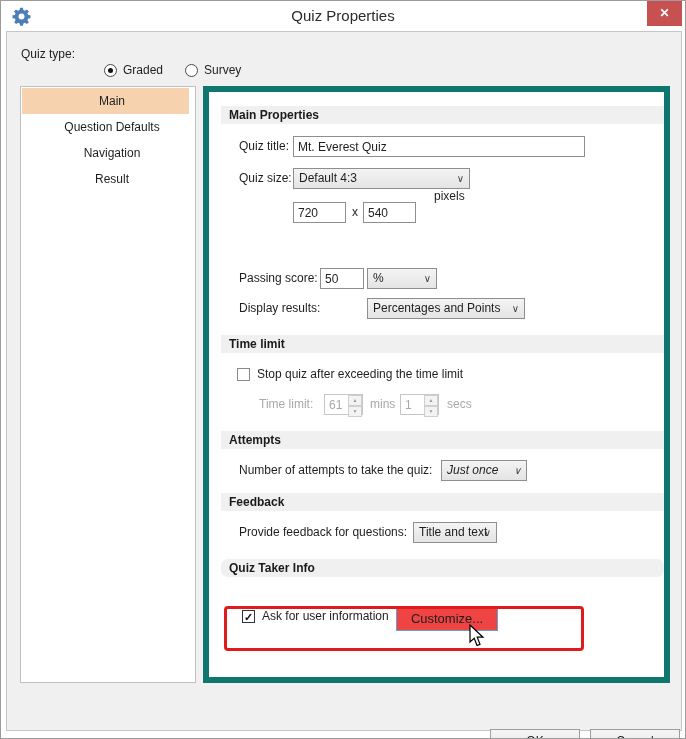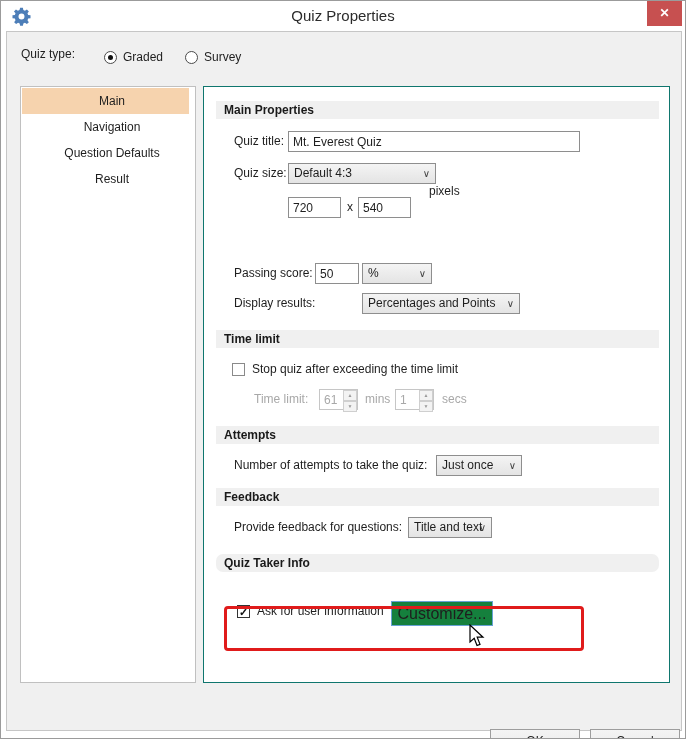--- a/index.html
+++ b/index.html
@@ -21,40 +21,40 @@
     background:#c75050; color:#fff; text-align:center; line-height:25px;
     font-size:12px; font-weight:bold; cursor:pointer;
   }
   
   .content {
     position:absolute; left:5px; top:30px; width:676px; height:700px;
     background:#f0f0f0; border:1px solid #c6c6c6;
   }
   
   .quiztype-label { position:absolute; left:14px; top:15px; }
-  .radio-row { position:absolute; top:18px; display:flex; align-items:flex-end; gap:6px; }
+  .radio-row { position:absolute; top:31px; display:flex; align-items:flex-end; gap:6px; }
   .radio {
     width:13px; height:13px; border:1px solid #4a4a4a; border-radius:50%;
     background:#fff; position:relative; flex:0 0 auto;
   }
   .radio.selected::after {
     content:""; position:absolute; left:3px; top:3px; width:5px; height:5px;
     border-radius:50%; background:#111;
   }
   
   .sidebar {
     position:absolute; left:13px; top:54px; width:176px; height:597px;
     background:#fff; border:1px solid #c0c0c0; padding-top:1px;text-align:center;
   }
   .side-item { height:26px; line-height:26px; padding-left:13px; margin:0 6px 0 1px; cursor:pointer; }
   .side-item.selected { background:#f6d3ae; }
   
   .main-panel {
     position:absolute; left:196px; top:54px; width:467px; height:597px;
-    background:#fff; border:1px solid #0f766e;
+    background:#fff; border:6px solid #0f766e;
   }
   .sec-hdr {
     position:absolute; left:12px; width:443px; height:18px; line-height:18px;
     background:#f0f0f0; font-weight:bold; padding-left:8px; color:#1a1a1a;
   }
   .lbl { position:absolute; line-height:21px; white-space:nowrap; }
   .lbl.dis { color:#a8a8a8; }
   .txt {
     position:absolute; height:21px; border:1px solid #8e8e8e; background:#fff;
     font-family:"Liberation Sans", sans-serif; font-size:12px; color:#1e1e1e;
@@ -79,22 +79,22 @@
     background:#f3f3f3; border:1px solid #cfcfcf; cursor:default;
   }
   .checkbox {
     position:absolute; width:13px; height:13px; background:#fff;
     border:1px solid #8a8a8a; text-align:center; line-height:12px;
     font-size:11px; font-weight:bold; color:#111; cursor:pointer;
   }
   .checkbox.checked { border-color:#333; }
   .cust-btn {
     position:absolute; left:187px; top:514px; width:102px; height:25px;
-    background:#15803d; border:1px solid #67a1d4; text-align:center;
-    line-height:23px; cursor:pointer; color:#1e1e1e; font-size:16px;
+    background:#ef4444; border:1px solid #67a1d4; text-align:center;
+    line-height:23px; cursor:pointer; color:#1e1e1e; font-size:13px;
     font-family:"Liberation Sans", sans-serif;
   }
   .annotation {
     position:absolute; left:217px; top:574px; width:360px; height:45px;
     border:3px solid #e01b1b; border-radius:4px; pointer-events:none;
   }
   .cursor-icon { position:absolute; left:461px; top:592px; width:18px; height:24px; pointer-events:none; }
   
   .btn {
     position:absolute; top:697px; width:90px; height:25px;
@@ -126,32 +126,32 @@
       <span class="radio selected"></span>
       <span>Graded</span>
     </div>
     <div class="radio-row" style="left:178px;">
       <span class="radio"></span>
       <span>Survey</span>
     </div>
 
     <div class="sidebar">
       <div class="side-item selected">Main</div>
+      <div class="side-item">Question Defaults</div>
       <div class="side-item">Navigation</div>
-      <div class="side-item">Question Defaults</div>
       <div class="side-item">Result</div>
     </div>
 
     <div class="main-panel">
 
       <div class="sec-hdr" style="top:14px;">Main Properties</div>
       <span class="lbl" style="left:30px; top:44px;">Quiz title:</span>
       <input class="txt" style="left: 84px; top: 44px; width: 292px;" value="Mt. Everest Quiz">
       <span class="lbl" style="left:30px; top:76px;">Quiz size:</span>
-      <div class="combo" style="left:84px; top:76px; width:148px;">
+      <div class="combo" style="left:84px; top:76px; width:177px;">
         <span>Default 4:3</span>
         <span class="chev">∨</span>
       </div>
       <input class="txt" style="left: 84px; top: 110px; width: 53px;" value="720">
       <span class="lbl" style="left:143px; top:110px;">x</span>
       <input class="txt" style="left: 154px; top: 110px; width: 53px;" value="540">
       <span class="lbl" style="left:217px; top:94px;padding-left:8px;">pixels</span>
 
       <span class="lbl" style="left:30px; top:176px;">Passing score:</span>
       <input class="txt" style="left: 111px; top: 176px; width: 44px;" value="50">
@@ -181,21 +181,21 @@
         <input class="txt dis" style="left: 0px; top: 0px; width: 39px;" disabled="" value="1">
         <div class="spin-arrows">
           <span>▲</span>
           <span>▼</span>
         </div>
       </div>
       <span class="lbl dis" style="left:238px; top:302px;">secs</span>
 
       <div class="sec-hdr" style="top:339px;">Attempts</div>
       <span class="lbl" style="left:30px; top:368px;">Number of attempts to take the quiz:</span>
-      <div class="combo" style="left:232px; top:368px; width:86px;">
+      <div class="combo" style="left:232px; top:368px; width:86px;font-style:italic;">
         <span>Just once</span>
         <span class="chev">∨</span>
       </div>
 
       <div class="sec-hdr" style="top:401px;">Feedback</div>
       <span class="lbl" style="left:30px; top:430px;">Provide feedback for questions:</span>
       <div class="combo" style="left:204px; top:430px; width:84px;">
         <span>Title and text</span>
         <span class="chev">∨</span>
       </div>

